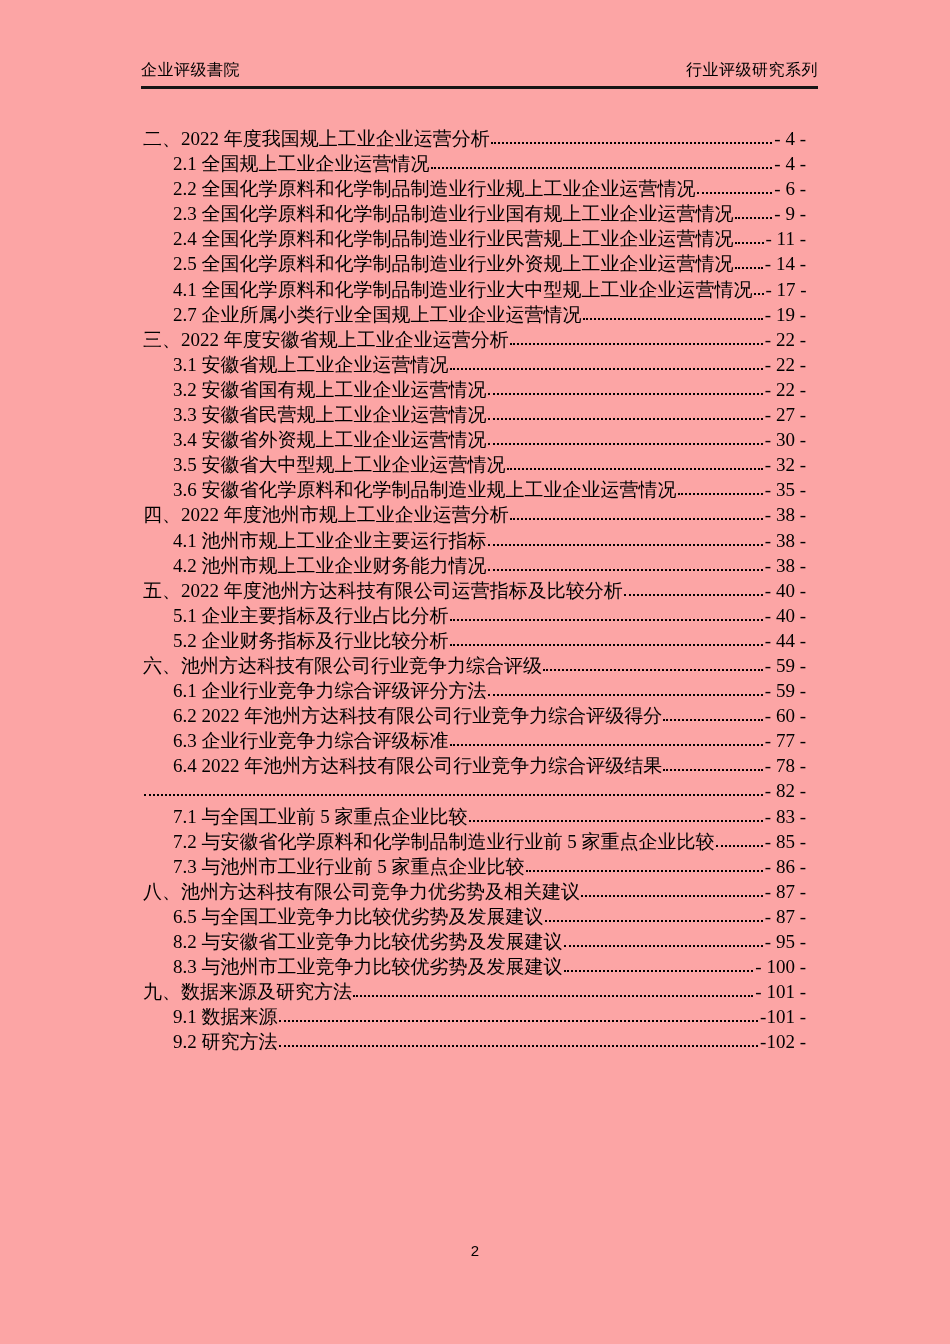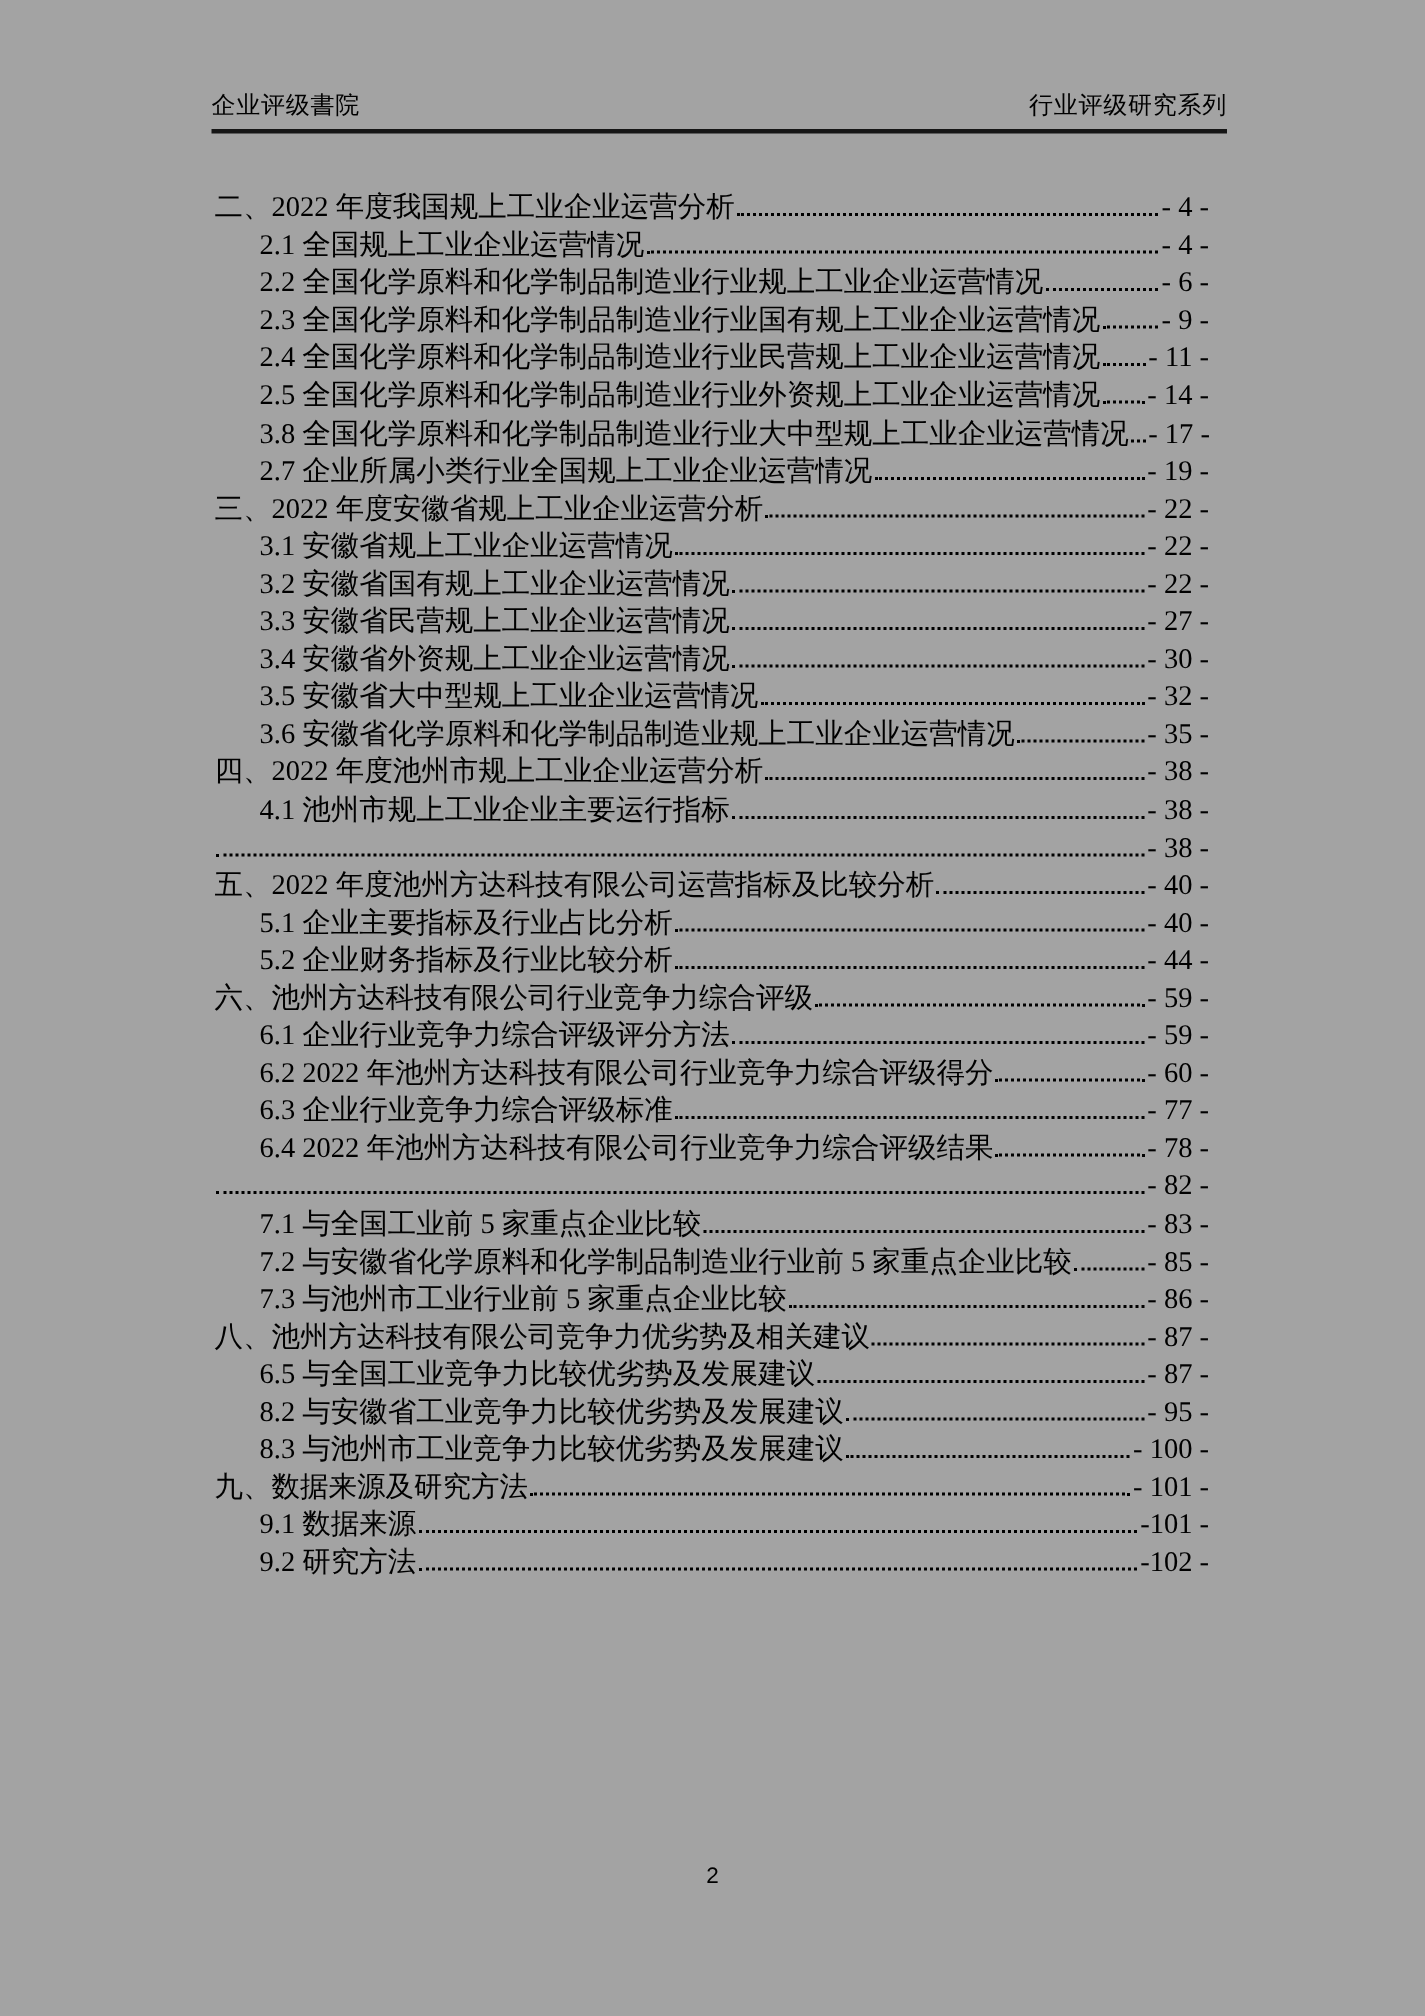--- a/index.html
+++ b/index.html
@@ -3,21 +3,21 @@
 <meta charset="utf-8">
 <style>
   * { margin:0; padding:0; box-sizing:border-box; }
   html,body { background:#ffffff; }
   body {
     width:950px; height:1344px;
     position:relative;
     font-family:"Liberation Serif","DejaVu Serif",serif;
     color:#000000;
   }
-  .page { position:absolute; inset:0; background:#a3a3a3; }
+  .page { position:absolute; inset:0; background:#fca5a5; }
 
   
   .header {
     position:absolute; left:141px; top:60px; width:677px;
     display:flex; justify-content:space-between; align-items:flex-end;
     font-size:16px; letter-spacing:0.5px;
     padding-bottom:5px;
     border-bottom:3px solid #161616;
   }
 
@@ -84,21 +84,21 @@
         <span class="toc-label">2.4 全国化学原料和化学制品制造业行业民营规上工业企业运营情况</span>
         <span class="dots"></span>
         <span class="toc-page">- 11 -</span>
       </div>
       <div class="toc-row sub">
         <span class="toc-label">2.5 全国化学原料和化学制品制造业行业外资规上工业企业运营情况</span>
         <span class="dots"></span>
         <span class="toc-page">- 14 -</span>
       </div>
       <div class="toc-row sub">
-        <span class="toc-label">3.8 全国化学原料和化学制品制造业行业大中型规上工业企业运营情况</span>
+        <span class="toc-label">4.1 全国化学原料和化学制品制造业行业大中型规上工业企业运营情况</span>
         <span class="dots"></span>
         <span class="toc-page">- 17 -</span>
       </div>
       <div class="toc-row sub">
         <span class="toc-label">2.7 企业所属小类行业全国规上工业企业运营情况</span>
         <span class="dots"></span>
         <span class="toc-page">- 19 -</span>
       </div>
       <div class="toc-row">
         <span class="toc-label">三、2022 年度安徽省规上工业企业运营分析</span>
@@ -139,20 +139,21 @@
         <span class="toc-label">四、2022 年度池州市规上工业企业运营分析</span>
         <span class="dots"></span>
         <span class="toc-page">- 38 -</span>
       </div>
       <div class="toc-row sub">
         <span class="toc-label">4.1 池州市规上工业企业主要运行指标</span>
         <span class="dots"></span>
         <span class="toc-page">- 38 -</span>
       </div>
       <div class="toc-row sub">
+        <span class="toc-label">4.2 池州市规上工业企业财务能力情况</span>
         <span class="dots"></span>
         <span class="toc-page">- 38 -</span>
       </div>
       <div class="toc-row">
         <span class="toc-label">五、2022 年度池州方达科技有限公司运营指标及比较分析</span>
         <span class="dots"></span>
         <span class="toc-page">- 40 -</span>
       </div>
       <div class="toc-row sub">
         <span class="toc-label">5.1 企业主要指标及行业占比分析</span>

